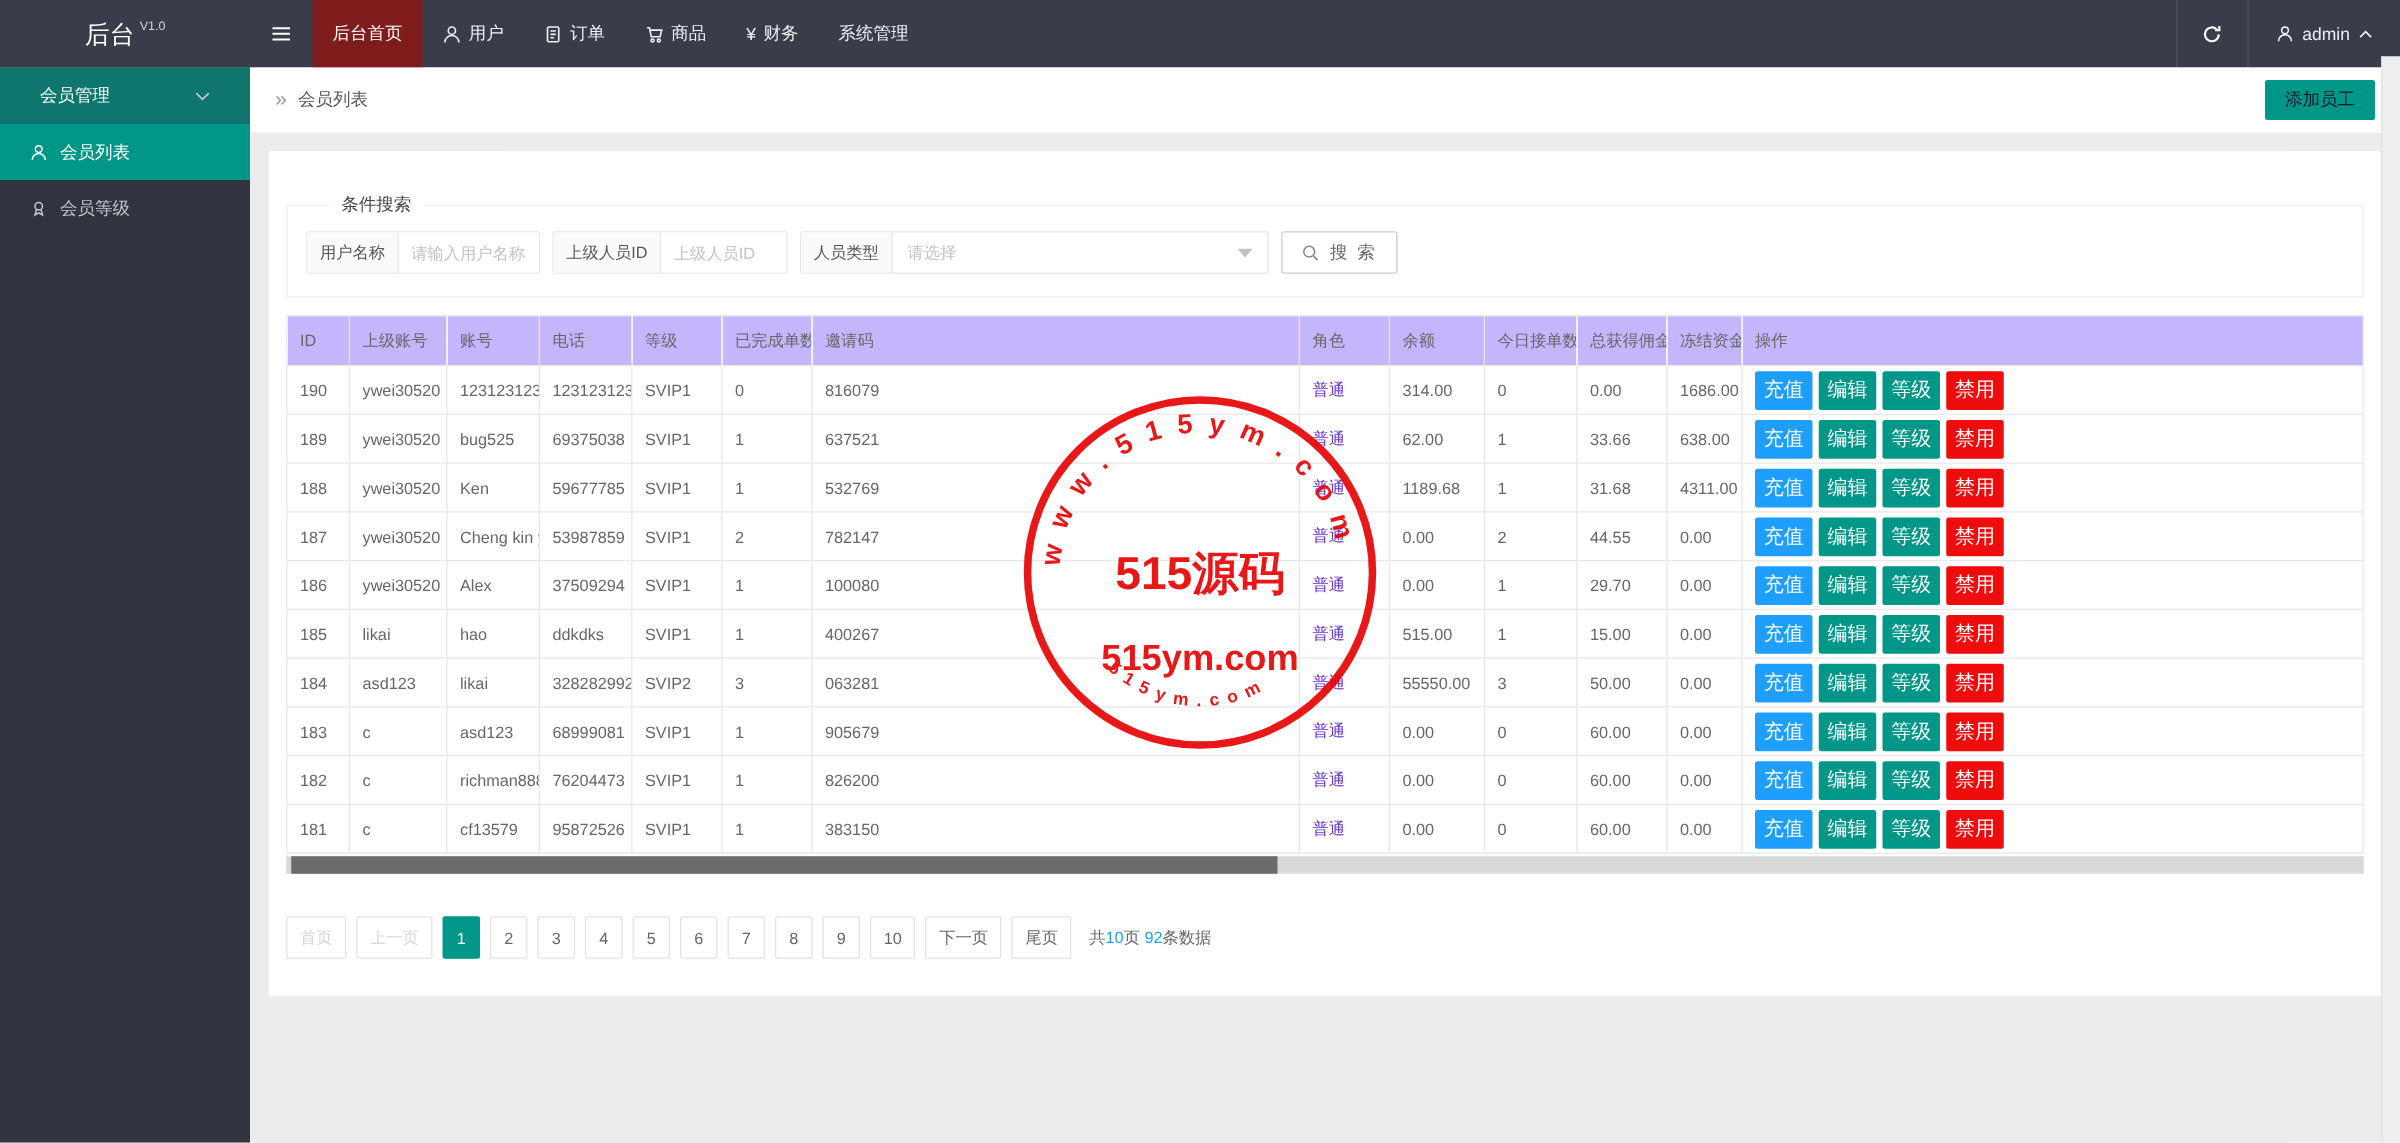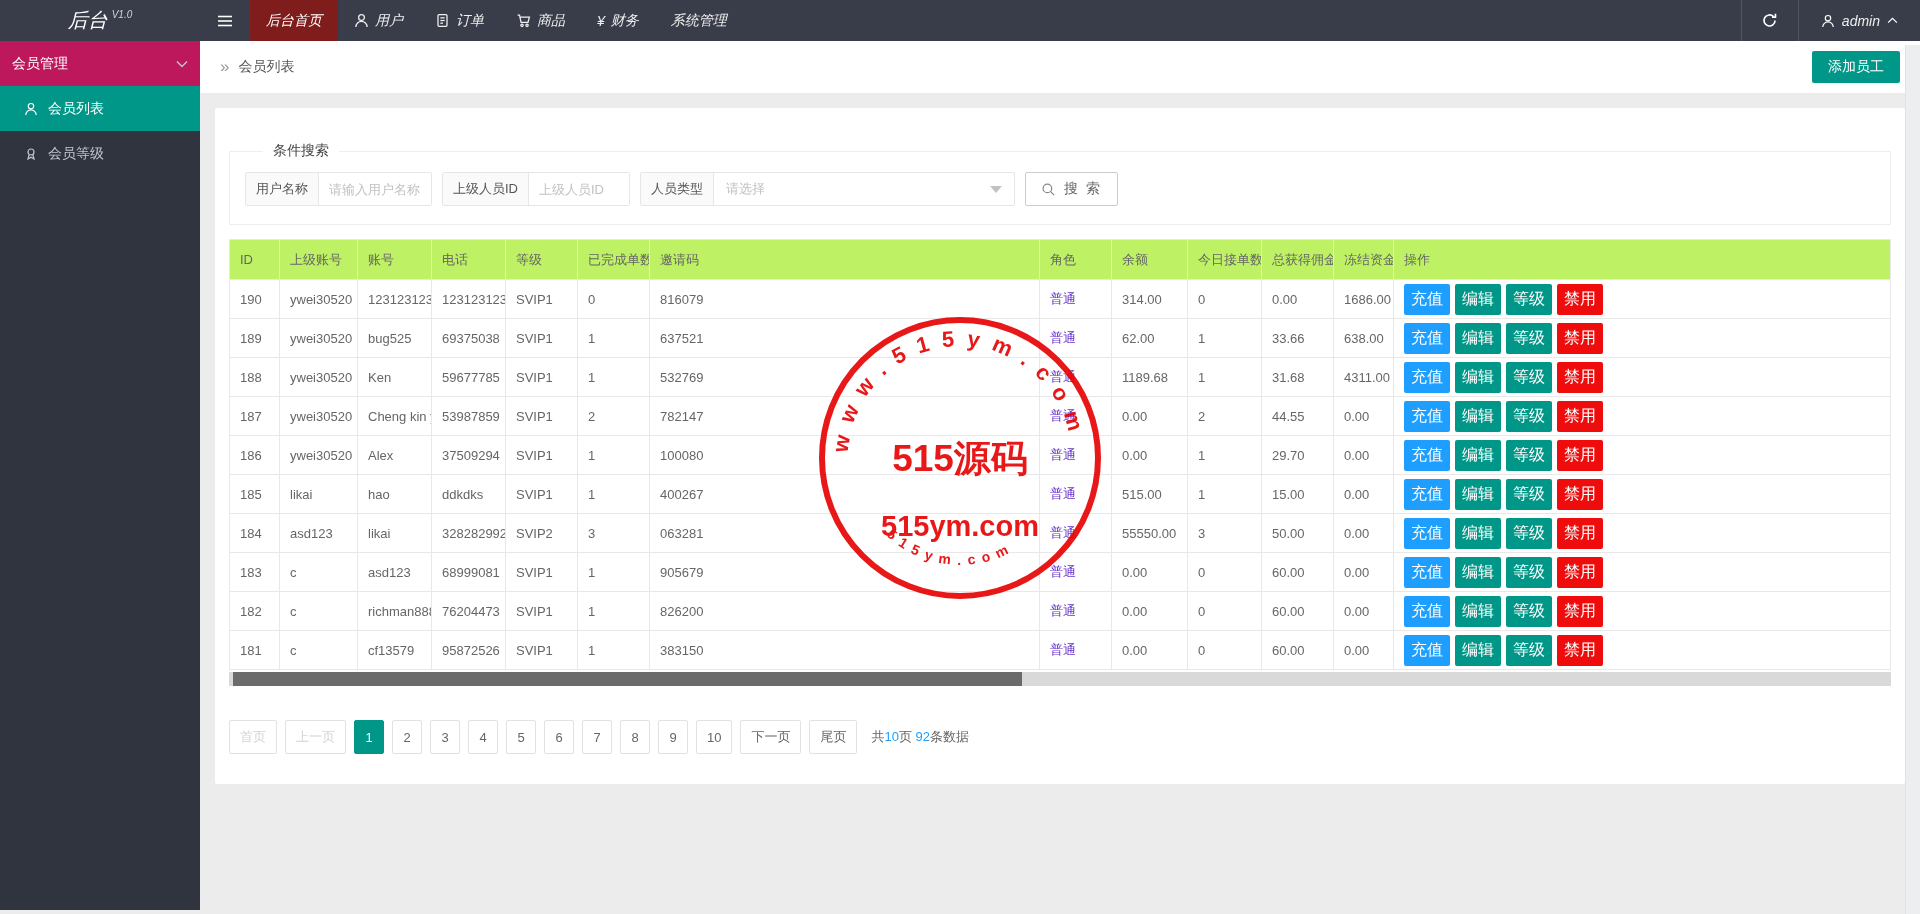--- a/index.html
+++ b/index.html
@@ -3,47 +3,47 @@
 <meta charset="utf-8">
 <style>
   * { box-sizing: border-box; margin: 0; padding: 0; }
   html,body { width:1920px; height:914px; }
   body {
     font-family: "Liberation Sans", "DejaVu Sans", sans-serif;
     font-size: 14px; color:#666; background:#ececec;
     overflow:hidden; position:relative;
   }
   
-  .topbar { height:41px; background:#393D49; display:flex; align-items:stretch; color:#eee;font-style:italic; }
+  .topbar { height:54px; background:#393D49; display:flex; align-items:stretch; color:#eee; }
   .logo { width:200px; display:flex; align-items:center; justify-content:center; color:#fff; font-size:20px; }
   .logo sup { font-size:10px; color:#cfd3da; margin-left:4px; top:-6px; position:relative; }
   .hamburger { width:50px; display:flex; align-items:center; justify-content:center; cursor:pointer; }
   .nav { display:flex; }
   .nav-tab { display:flex; align-items:center; gap:6px; padding:0 16px; font-size:14px; color:#f0f0f0; cursor:pointer; }
   .nav-tab.active { background:#7f1d1d; color:#fff; }
   .nav-tab svg { width:15px; height:15px; }
   .yen-glyph { font-size:14px; }
   .topbar-right { margin-left:auto; display:flex; align-items:stretch; }
   .tb-divider { width:1px; background:rgba(255,255,255,.12); }
   .refresh-btn { width:56px; display:flex; align-items:center; justify-content:center; cursor:pointer; }
   .user-menu { padding:0 22px; display:flex; align-items:center; gap:7px; cursor:pointer; }
   
   .layout { display:flex; height:869px; }
   .sidebar { width:200px; background:#2F343F; flex-shrink:0; }
-  .side-group-title { height:45px; background:#be185d; color:#fff; display:flex; align-items:center; padding:0 12px; cursor:pointer; }
+  .side-group-title { height:45px; background:#0f766e; color:#fff; display:flex; align-items:center; padding:0 32px; cursor:pointer; }
   .side-group-title svg { margin-left:auto; }
   .side-item { height:45px; display:flex; align-items:center; gap:10px; padding:0 24px; color:#c2c6cd; cursor:pointer; }
   .side-item.active { background:#009688; color:#fff; }
   .side-item svg { width:14px; height:14px; }
   .main { flex:1; display:flex; flex-direction:column; }
   
   .breadcrumb-bar { height:52px; background:#fff; display:flex; align-items:center; padding:0 20px; }
   .crumb-sep { color:#9a9a9a; font-size:17px; margin-right:9px; }
   .crumb-current { color:#555; }
-  .add-btn { margin-left:auto; background:#009688; color:#ffffff; border:none; height:32px; padding:0 16px;
+  .add-btn { margin-left:auto; background:#009688; color:#0f172a; border:none; height:32px; padding:0 16px;
              font-size:14px; border-radius:2px; cursor:pointer; font-family:inherit; }
   
   .content { flex:1; }
   .card { margin:15px; background:#fff; border-radius:2px; padding:14px 14px 30px; }
   fieldset.search-field { border:1px solid #eee; margin-top:20px; padding:12px 15px 18px; }
   fieldset.search-field legend { padding:0 10px; margin-left:18px; color:#444; font-size:14px; }
   .search-row { display:flex; gap:10px; align-items:center; }
   .field-group { display:flex; border:1px solid #e6e6e6; border-radius:2px; height:34px; background:#fff; align-items:stretch; }
   .field-label { background:#fafafa; border-right:1px solid #e6e6e6; padding:0 10px; display:flex; align-items:center;
                  color:#555; font-size:13px; white-space:nowrap; }
@@ -53,21 +53,21 @@
                   color:#c2c2c2; font-size:13px; cursor:pointer; }
   .select-arrow { width:0; height:0; border-left:6px solid transparent; border-right:6px solid transparent;
                   border-top:7px solid #c2c2c2; }
   .search-btn { height:34px; border:1px solid #ccc; background:#fff; border-radius:2px; padding:0 15px;
                 display:flex; align-items:center; gap:8px; font-size:14px; color:#666; cursor:pointer;
                 letter-spacing:2px; font-family:inherit; }
   
   .member-table { border-collapse:collapse; table-layout:fixed; width:100%; margin-top:14px; }
   .member-table th, .member-table td { border:1px solid #e8e8e8; padding:0 10px; font-size:13px; font-weight:normal;
         text-align:left; overflow:hidden; white-space:nowrap; }
-  .member-table th { background:#bef264; height:40px; color:#666; }
+  .member-table th { background:#c4b5fd; height:40px; color:#666; }
   .member-table td { height:39px; color:#666; }
   .role-link { color:#6633CC; text-decoration:none; cursor:pointer; }
   .act-btn { display:inline-block; border:none; color:#fff; font-size:16px; padding:5px 7px; border-radius:2px;
              margin-right:5px; cursor:pointer; font-family:inherit; }
   .act-recharge { background:#1E9FFF; }
   .act-edit, .act-level { background:#009688; }
   .act-disable { background:#EE0C0C; }
   
   .hscroll { height:14px; background:#d9d9d9; margin-top:2px; position:relative; }
   .hscroll-thumb { position:absolute; left:4px; top:0; height:14px; width:47.5%; background:#6b6b6b; cursor:grab; }

